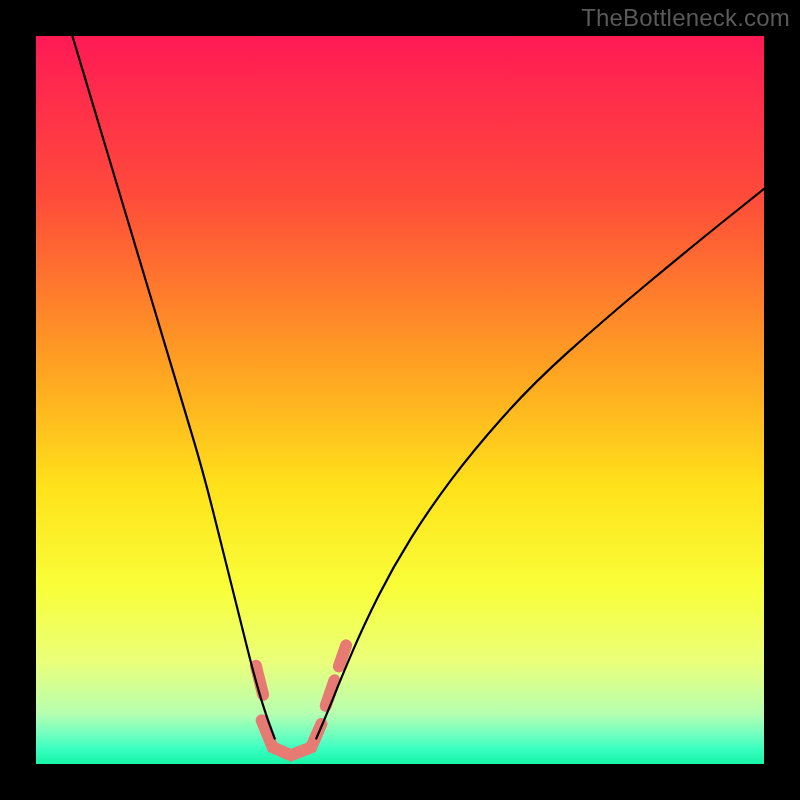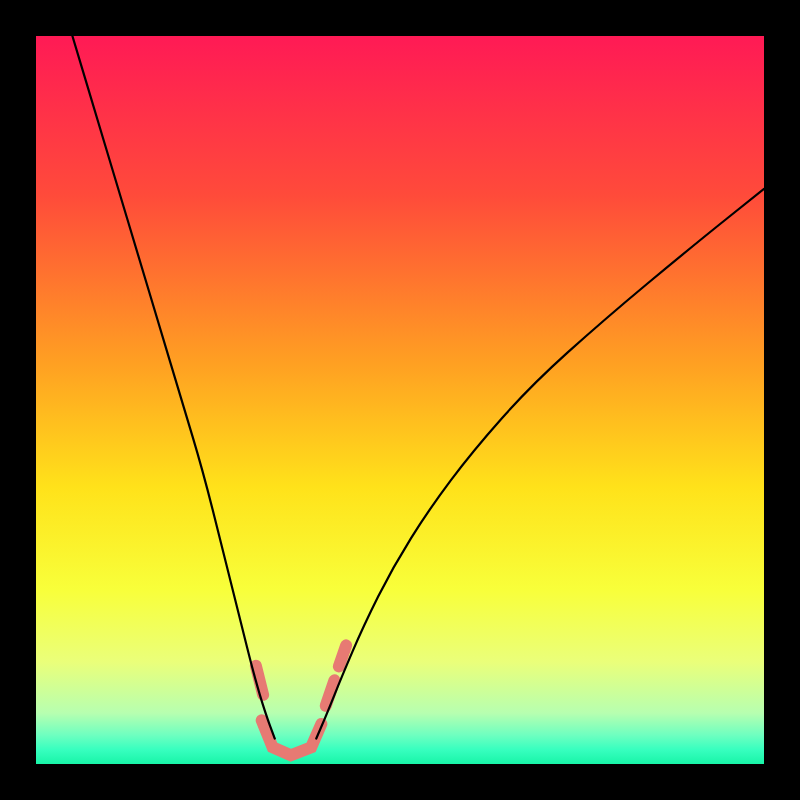--- a/index.html
+++ b/index.html
@@ -44,20 +44,21 @@
   }
   .band {
     fill: none;
     stroke-linecap: round;
   }
 </style>
 </head>
 <body>
 
 <div class="frame">
+  <div class="watermark">TheBottleneck.com</div>
 
   <div class="plot-outer">
     <svg id="chart-svg" width="728" height="728" viewBox="0 0 728 728">
       <defs>
         <linearGradient id="bg-grad" x1="0" y1="0" x2="0" y2="1">
             <stop offset="0%" stop-color="#ff1a55"></stop>
             <stop offset="22%" stop-color="#ff4b3a"></stop>
             <stop offset="45%" stop-color="#ffa022"></stop>
             <stop offset="62%" stop-color="#ffe21a"></stop>
             <stop offset="76%" stop-color="#f8ff3a"></stop>

